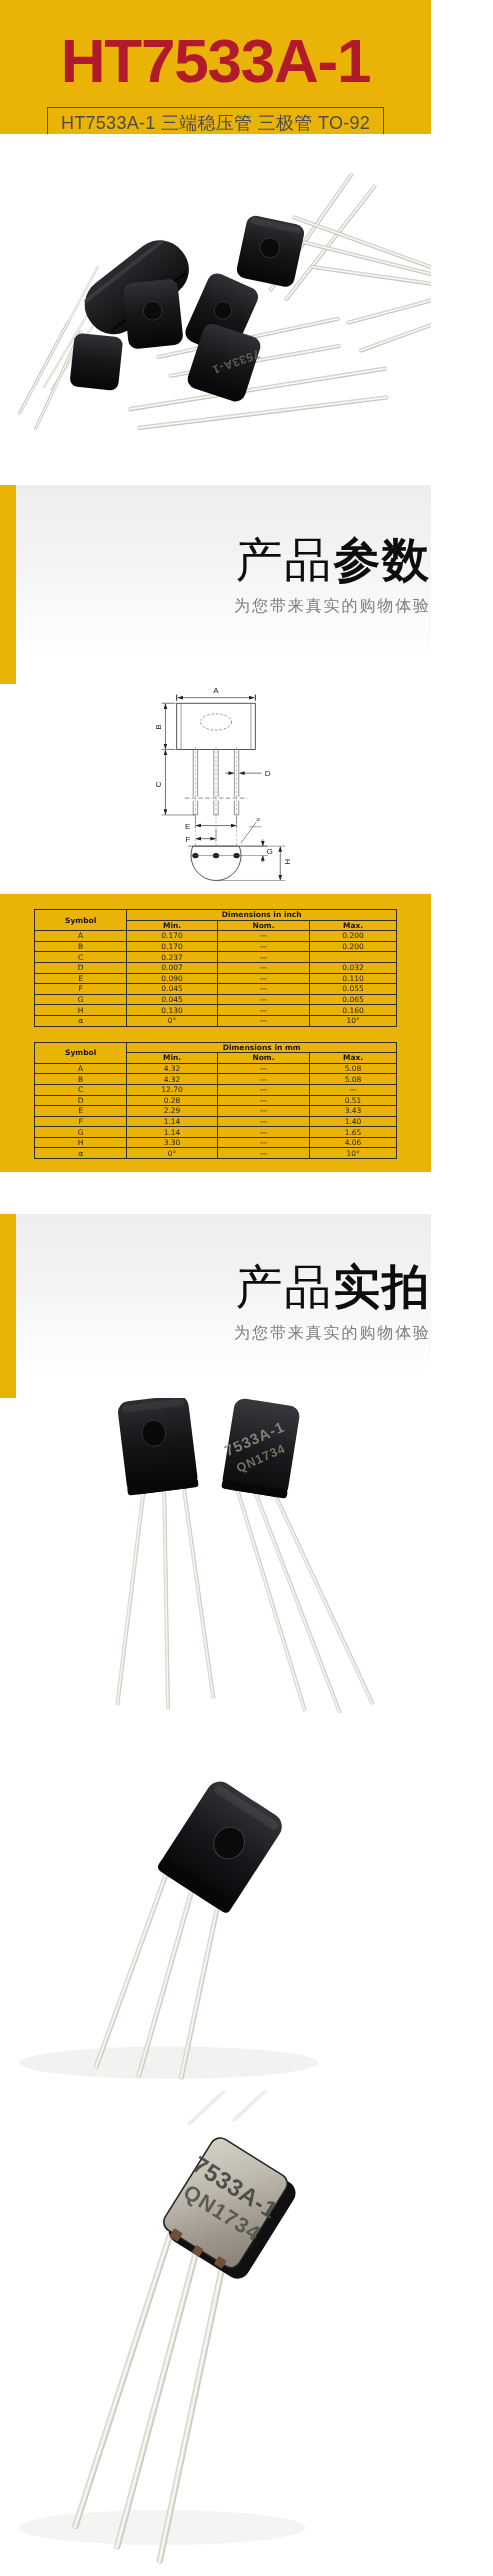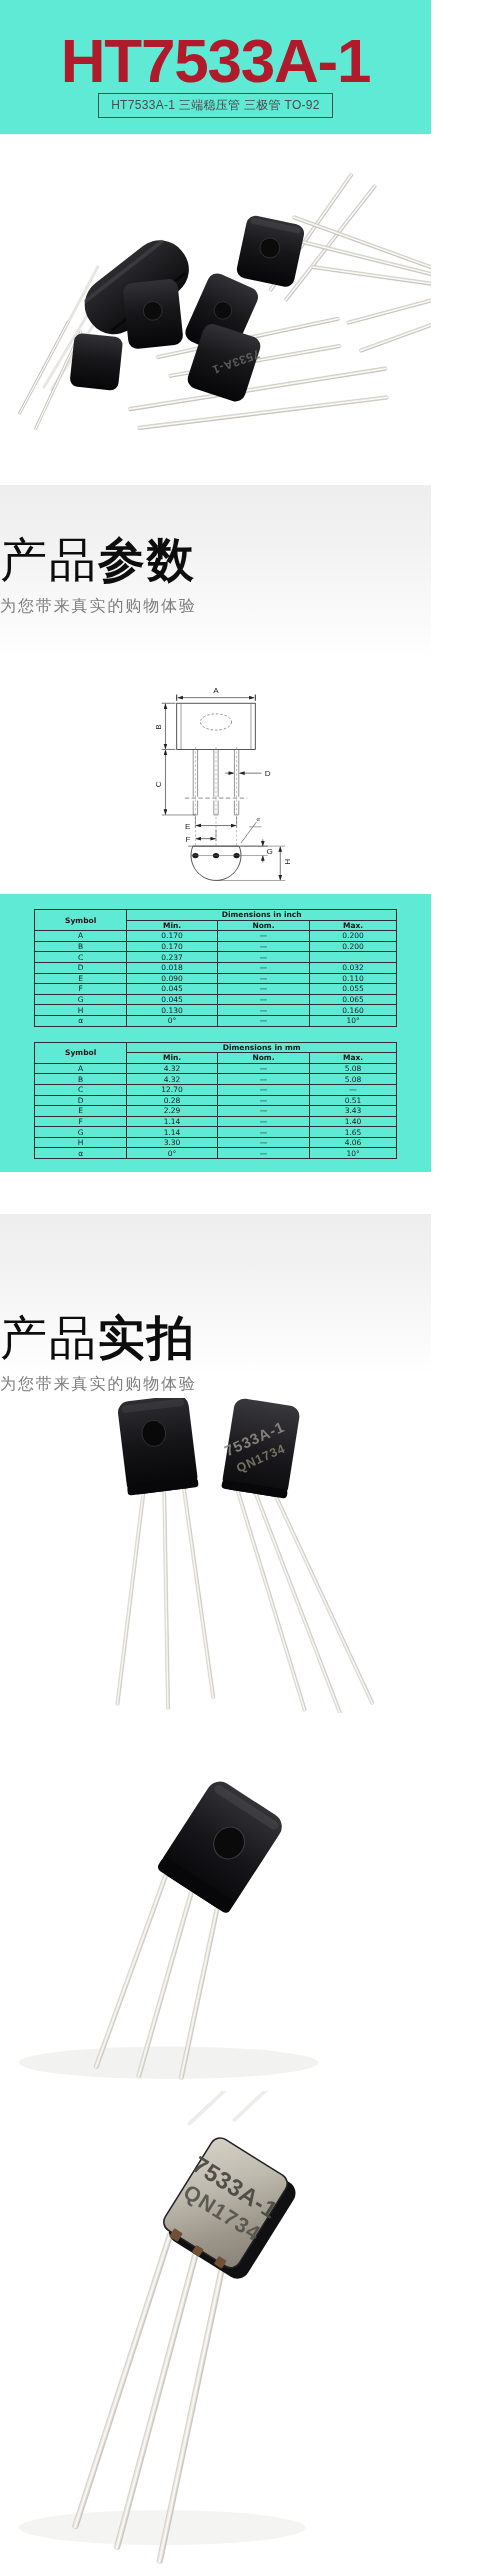--- a/index.html
+++ b/index.html
@@ -1,34 +1,34 @@
 <!DOCTYPE html>
 <html style="font-size:10px"><head>
 <meta charset="utf-8">
 <style>
   * { box-sizing: border-box; margin: 0; padding: 0; }
   html,body { background:#fff; }
   body { width:493px; font-family:"Liberation Sans", sans-serif; margin:0 auto; }
-  .page { width:431px; overflow:hidden; background:#5eead4; }
+  .page { width:431px; overflow:hidden; background:#eab308; }
 
   
   .header { height:134px; text-align:center; padding-top:30px; }
   .main-title { color:#b11a2b; font-size:62px; font-weight:bold; line-height:1.0;
                 letter-spacing:-1.2px; font-family:"Liberation Sans", sans-serif; }
-  .tagline-box { display:inline-block; margin-top:1px; border:1.9px solid #4c4c4c;
-                 padding:3.1px 12.5px; font-size:12px; color:#4c4c4c; letter-spacing:0.3px; }
+  .tagline-box { display:inline-block; margin-top:15px; border:1.9px solid #4c4c4c;
+                 padding:3.1px 12.5px; font-size:18px; color:#4c4c4c; letter-spacing:0.3px; }
 
   
   .photo-block { display:block; background:#fff; }
   svg { display:block; }
 
   
-  .banner { text-align:left; background:linear-gradient(180deg,#eeeeee 0%,#f2f2f2 30%,#ffffff 88%); }
+  .banner { text-align:right; background:linear-gradient(180deg,#eeeeee 0%,#f2f2f2 30%,#ffffff 88%);margin-left:16px; }
   .banner.params { height:199px; padding-top:51px; }
-  .banner.shots  { height:184px; padding-top:100px; }
+  .banner.shots  { height:184px; padding-top:49px; }
   .banner-title { font-size:47px; line-height:1; color:#0d0d0d; letter-spacing:1.9px; }
   .banner-title .light { font-weight:200; }
   .banner-title .bold  { font-weight:800; }
   .banner-sub { margin-top:12.5px; font-size:16px; color:#7e7e7e; letter-spacing:1.9px; }
 
   
   .diagram-wrap { height:210px; display:flex; justify-content:center; padding-top:2.5px; background:#fff; }
 
   
   .tables-wrap { height:278px; overflow:hidden; }
@@ -258,21 +258,21 @@
 
           <tr>
             <td>C</td>
             <td>0.237</td>
             <td>—</td>
             <td></td>
           </tr>
 
           <tr>
             <td>D</td>
-            <td>0.018</td>
+            <td>0.007</td>
             <td>—</td>
             <td>0.032</td>
           </tr>
 
           <tr>
             <td>E</td>
             <td>0.090</td>
             <td>—</td>
             <td>0.110</td>
           </tr>

